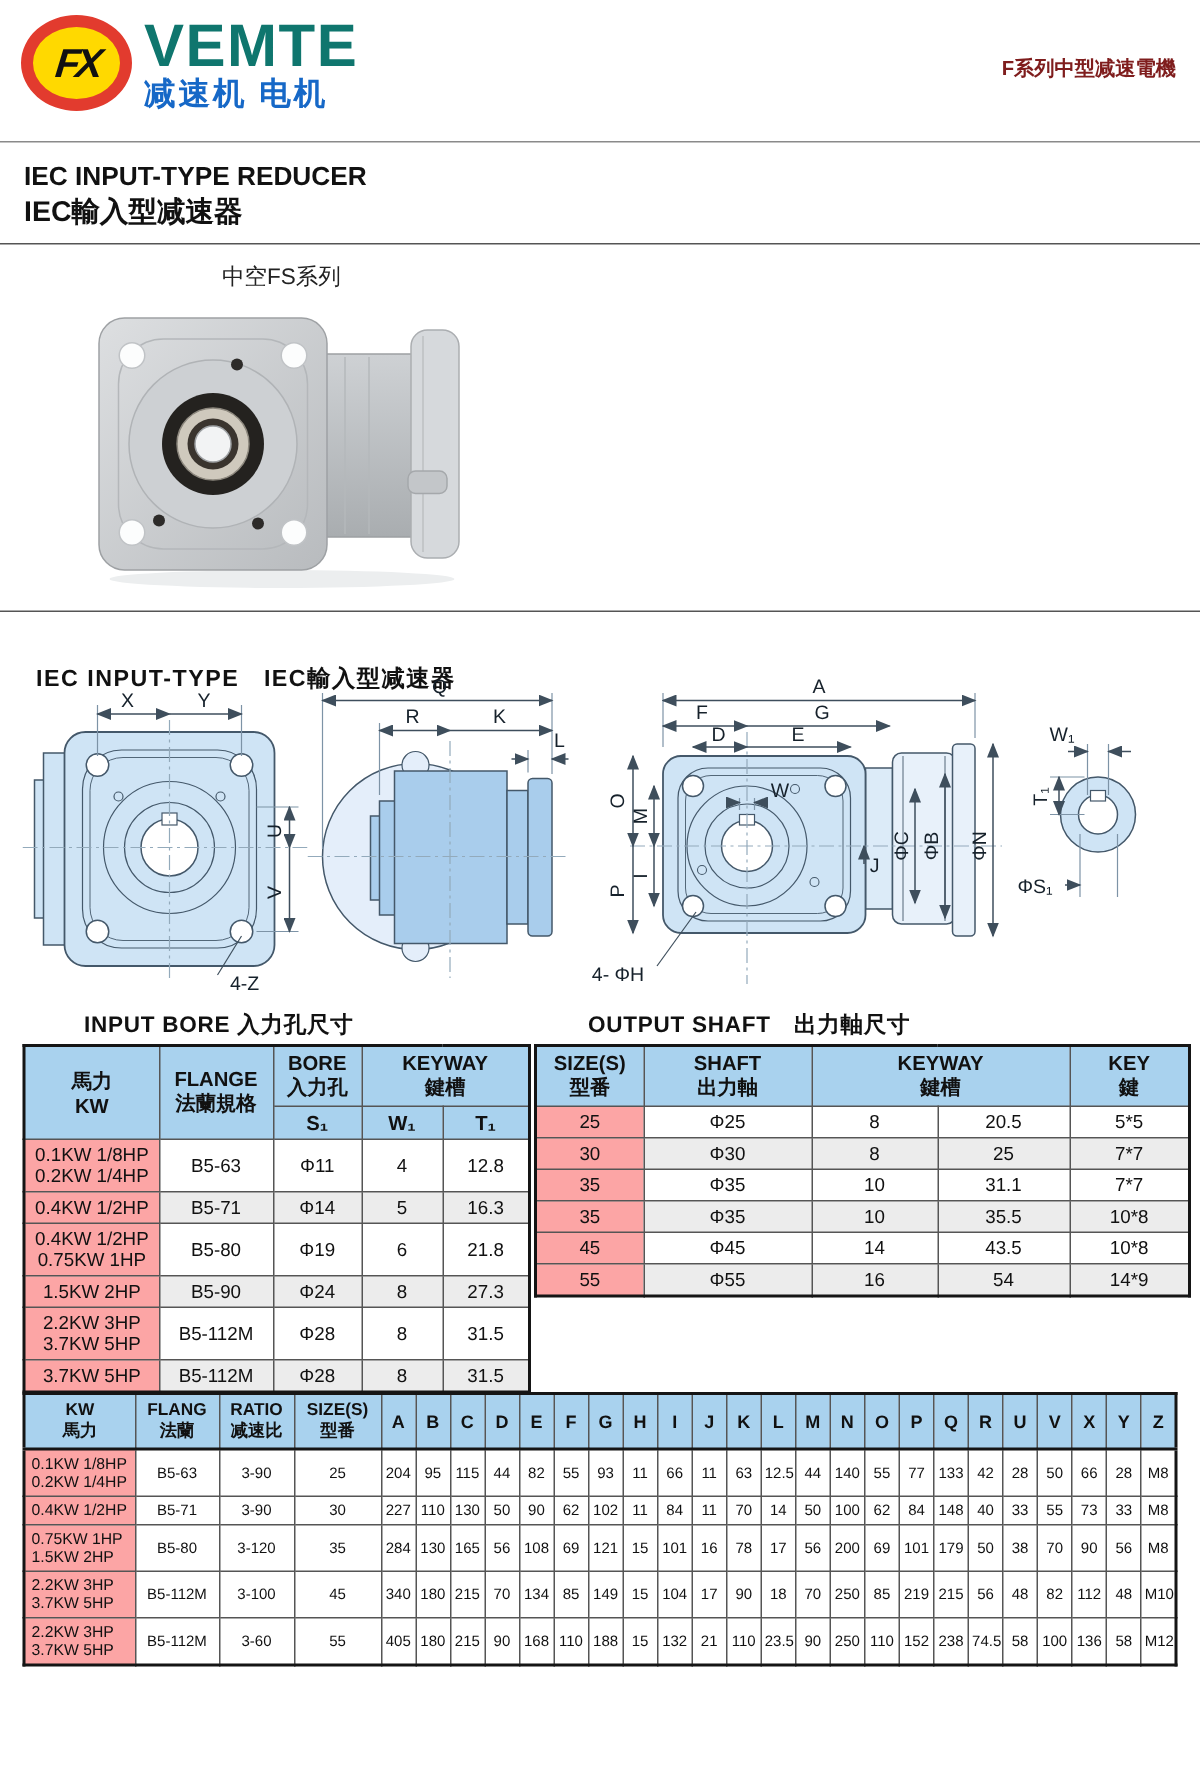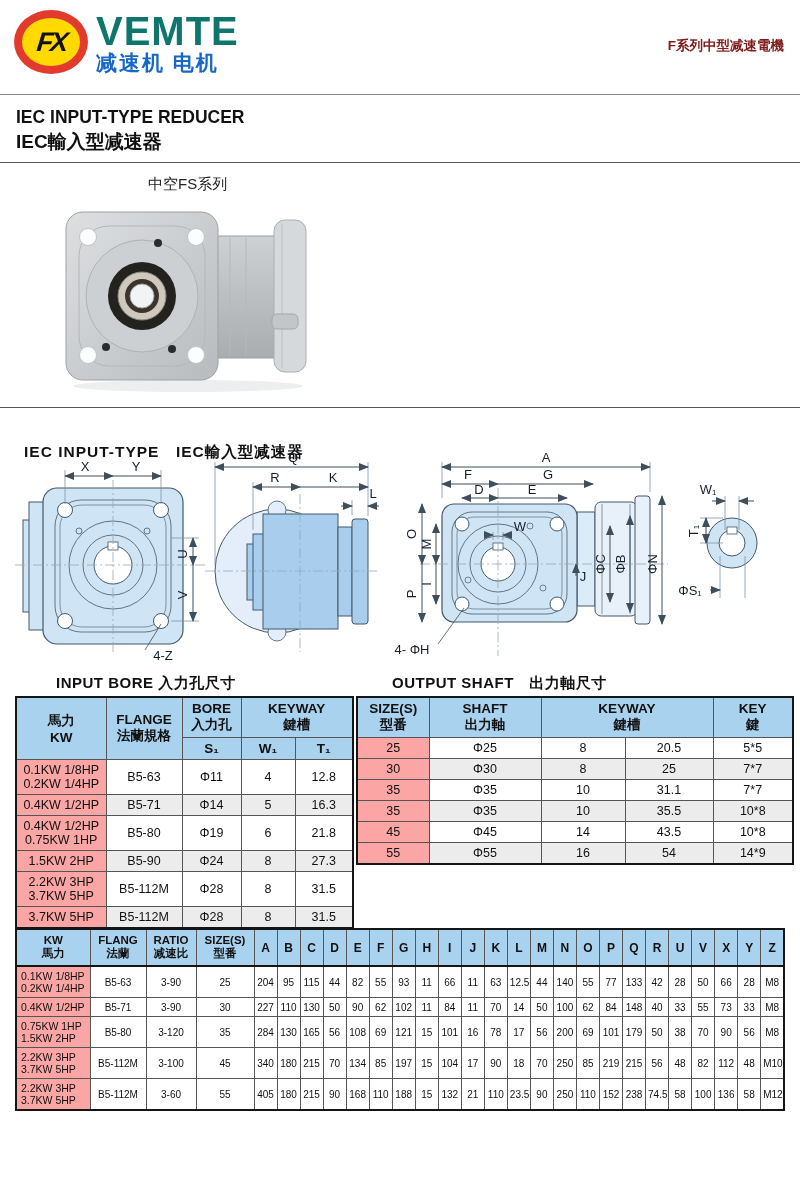--- a/index.html
+++ b/index.html
@@ -536,21 +536,21 @@
           <th>2.2KW 3HP<br>3.7KW 5HP</th>
           <td>B5-112M</td>
           <td>3-100</td>
           <td>45</td>
           <td>340</td>
           <td>180</td>
           <td>215</td>
           <td>70</td>
           <td>134</td>
           <td>85</td>
-          <td>197</td>
+          <td>149</td>
           <td>15</td>
           <td>104</td>
           <td>17</td>
           <td>90</td>
           <td>18</td>
           <td>70</td>
           <td>250</td>
           <td>85</td>
           <td>219</td>
           <td>215</td>

